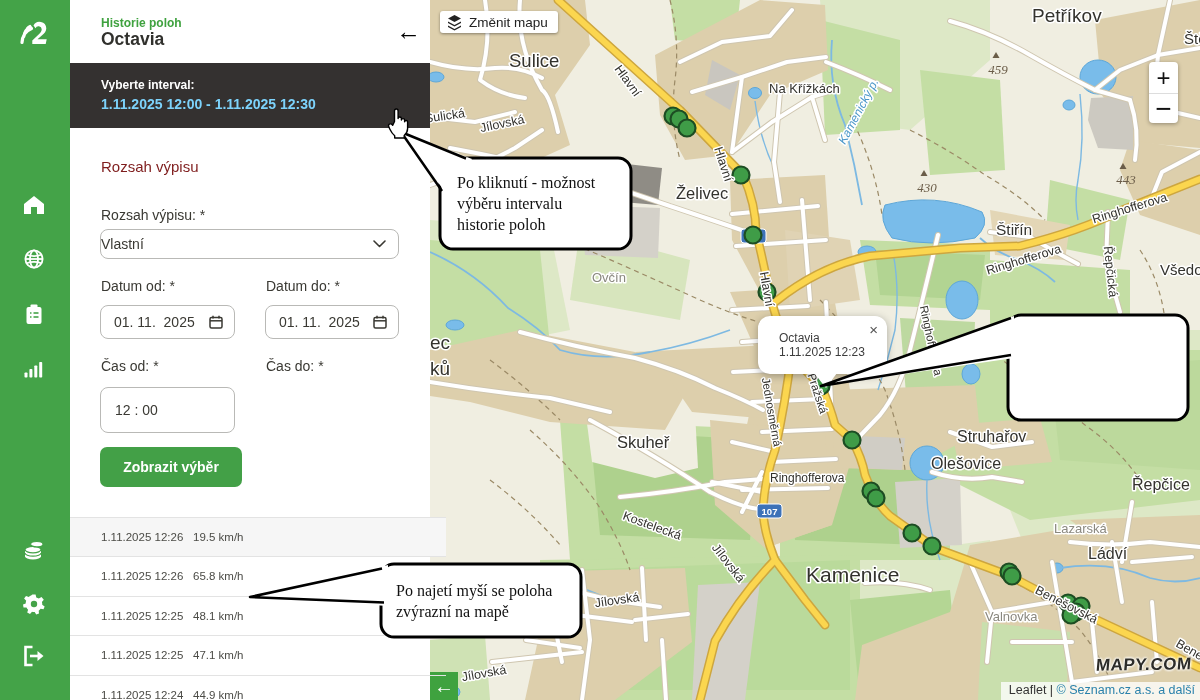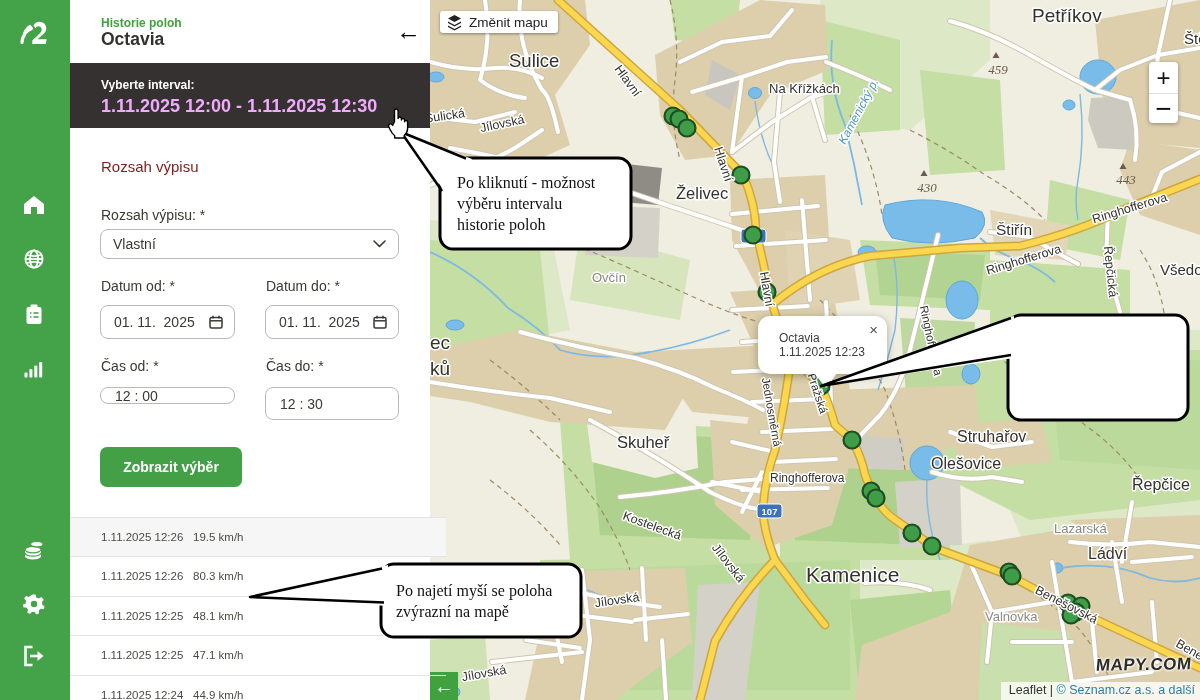--- a/index.html
+++ b/index.html
@@ -7,25 +7,25 @@
   body{width:1200px;height:700px;overflow:hidden;font-family:"Liberation Sans",sans-serif;position:relative;background:#fff;}
   #app{position:absolute;inset:0;}
   #sidebar{position:absolute;left:0;top:0;width:70px;height:700px;background:#44a348;z-index:3;}
   #panel{position:absolute;left:70px;top:0;width:360px;height:700px;background:#fff;z-index:2;}
   .abs{position:absolute;}
   #hlabel{left:31px;top:16px;font-size:12px;font-weight:bold;color:#3fa23f;}
   #hname{left:31px;top:29px;font-size:17.5px;font-weight:bold;color:#31312d;}
   #backarrow{left:326px;top:17px;font-size:25px;color:#000;}
   #darkbar{left:0;top:63px;width:360px;height:65px;background:#343130;}
   #darkbar .l1{position:absolute;left:31px;top:15px;font-size:12px;font-weight:bold;color:#fff;}
-  #darkbar .l2{position:absolute;left:31px;top:33px;font-size:18px;font-weight:bold;color:#f0abfc;}
+  #darkbar .l2{position:absolute;left:31px;top:33px;font-size:14px;font-weight:bold;color:#7dd3fc;}
   #fheading{left:31px;top:158px;font-size:15px;font-weight:normal;color:#7f1d1d;}
   .flabel{font-size:14px;color:#3a3933;}
   .fbox{box-sizing:border-box;border:1px solid #b9b9b6;border-radius:8px;background:#fff;color:#3a3933;font-size:14px;display:flex;align-items:center;}
-  #selbox{left:30px;top:229px;width:299px;height:30px;padding-left:12px;}
+  #selbox{left:30px;top:229px;width:299px;height:30px;}
   #btn{left:30px;top:447px;width:142px;height:40px;background:#43a047;border-radius:7px;color:#fff;font-size:14px;font-weight:bold;display:flex;align-items:center;justify-content:center;}
   .row{position:absolute;left:0;width:360px;height:39px;border-top:1px solid #e3e3e3;font-size:11.5px;color:#4b4b46;padding-left:16px;}
   .row .d{position:absolute;left:31px;top:13px;}
   .row .s{position:absolute;left:123px;top:13px;}
   #map{position:absolute;left:430px;top:0;width:770px;height:700px;z-index:1;background:#f0eee2;}
   #zmenit{position:absolute;left:10px;top:11px;height:22px;background:#fff;border-radius:3px;box-shadow:0 1px 3px rgba(0,0,0,.4);display:flex;align-items:center;padding:0 10px 0 6px;font-size:13.5px;color:#222;}
   #zoomctl{position:absolute;left:719px;top:62px;width:29px;height:61px;background:#fff;border-radius:4px;box-shadow:0 1px 4px rgba(0,0,0,.35);}
   #zoomctl .zp{position:absolute;left:0;top:1px;width:29px;height:29px;font-size:24px;color:#111;display:flex;align-items:center;justify-content:center;}
   #zoomctl .zm{position:absolute;left:0;top:31px;width:29px;height:29px;font-size:28px;color:#111;display:flex;align-items:center;justify-content:center;border-top:1px solid #ddd;}
   #backbtn{position:absolute;left:0px;top:672px;width:28px;height:28px;background:#3fa23f;color:#fff;font-size:20px;font-weight:bold;display:flex;align-items:center;justify-content:center;}
@@ -418,30 +418,29 @@
     <div class="abs fbox" style="left:195px;top:305px;width:134px;height:34px;padding-left:13px;">01. 11.&nbsp; 2025
       <svg style="position:absolute;right:11px;top:9px" width="14" height="14" viewBox="0 0 14 14">
           <rect x="1" y="2.5" width="12" height="10.5" rx="1.5" fill="none" stroke="#3a3933" stroke-width="1.5"></rect>
           <line x1="1" y1="5.8" x2="13" y2="5.8" stroke="#3a3933" stroke-width="1.5"></line>
           <line x1="4" y1="0.8" x2="4" y2="3.4" stroke="#3a3933" stroke-width="1.5"></line>
           <line x1="10" y1="0.8" x2="10" y2="3.4" stroke="#3a3933" stroke-width="1.5"></line>
         </svg>
     </div>
     <div class="abs flabel" style="left:31px;top:358px">Čas od: *</div>
     <div class="abs flabel" style="left:196px;top:358px">Čas do: *</div>
-    <div class="abs fbox" style="left:30px;top:387px;width:135px;height:17px;padding-left:14px;">12 : 00</div>
-    <div class="abs fbox" style="left:195px;top:387px;width:134px;height:33px;padding-left:14px;">12 : 30</div>
+    <div class="abs fbox" style="left:30px;top:387px;width:135px;height:46px;padding-left:14px;">12 : 00</div>
     <div class="abs" id="btn">Zobrazit výběr</div>
     <div class="row" style="top:517px;background:#f6f6f6;">
         <span class="d">1.11.2025 12:26</span>
         <span class="s">19.5 km/h</span>
       </div>
     <div class="row" style="top:556px;">
         <span class="d">1.11.2025 12:26</span>
-        <span class="s">80.3 km/h</span>
+        <span class="s">65.8 km/h</span>
       </div>
     <div class="row" style="top:596px;">
         <span class="d">1.11.2025 12:25</span>
         <span class="s">48.1 km/h</span>
       </div>
     <div class="row" style="top:635px;">
         <span class="d">1.11.2025 12:25</span>
         <span class="s">47.1 km/h</span>
       </div>
     <div class="row" style="top:675px;">

